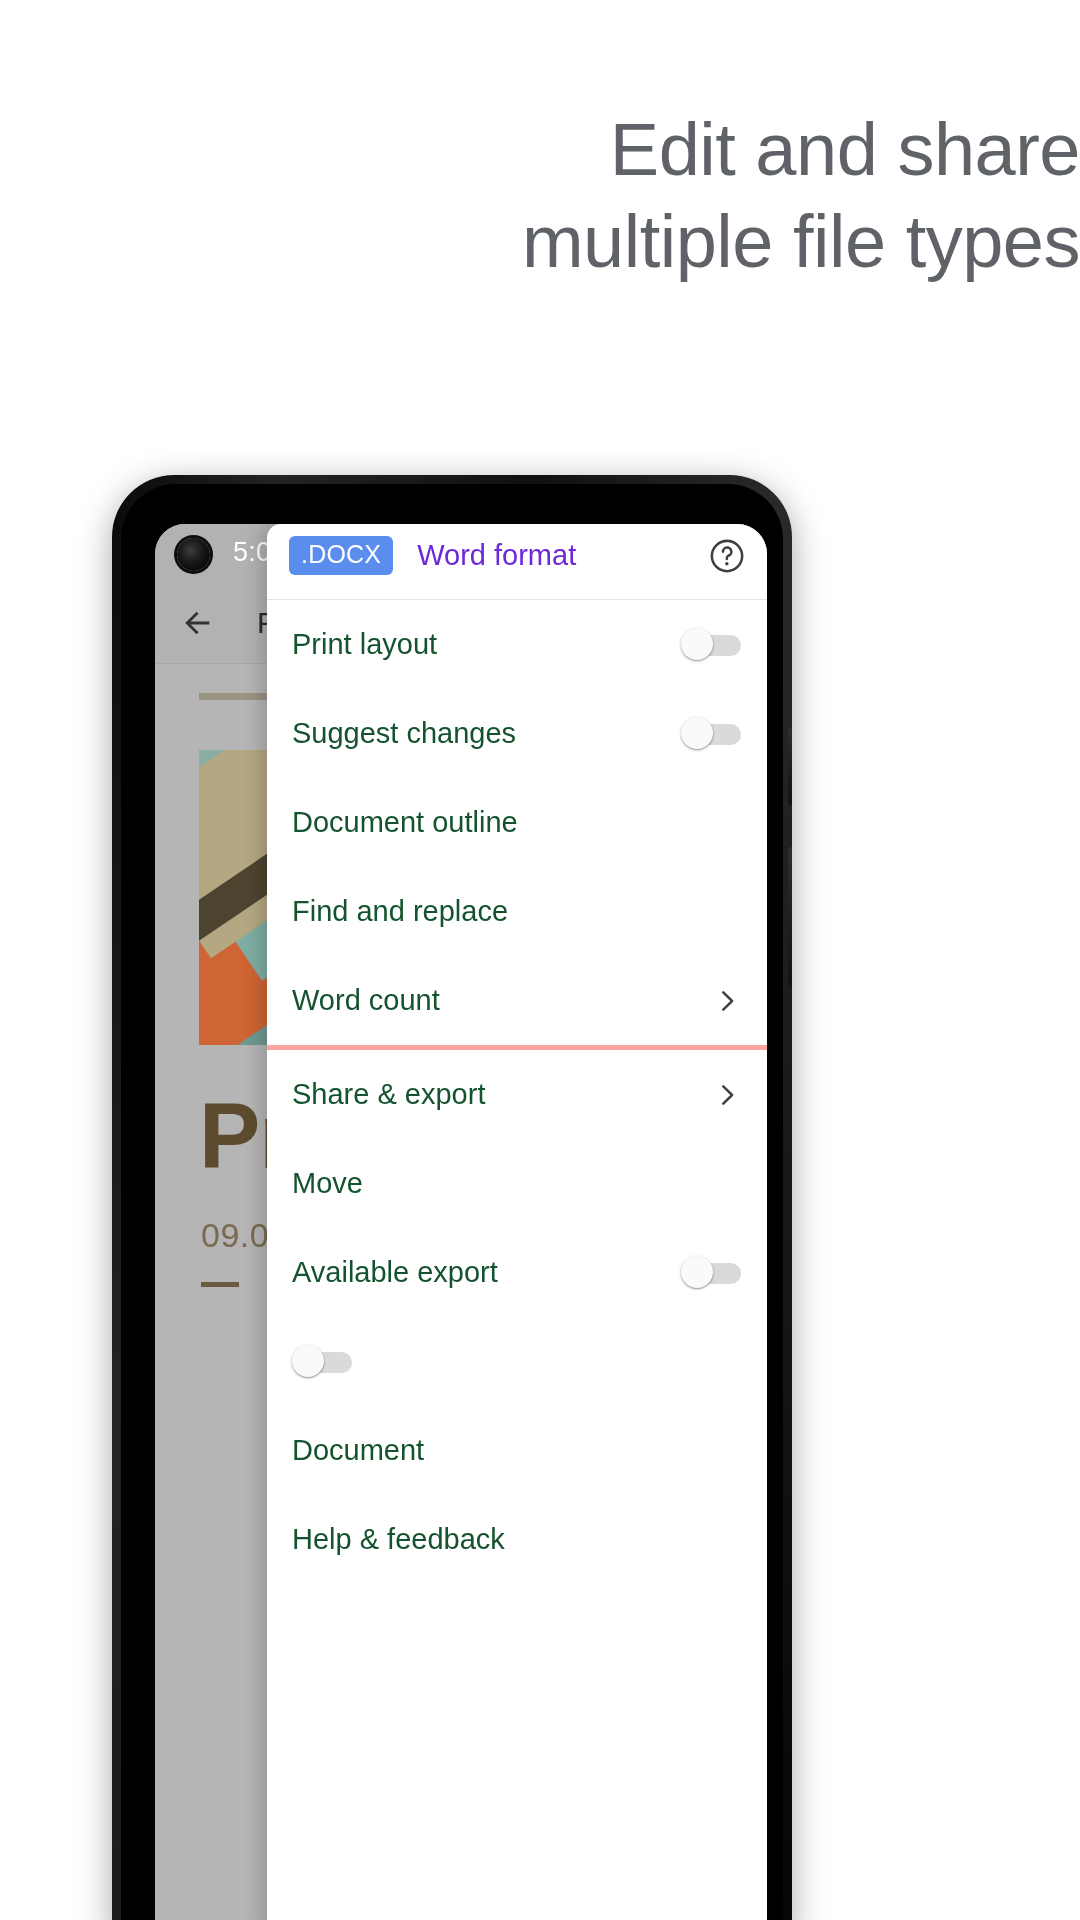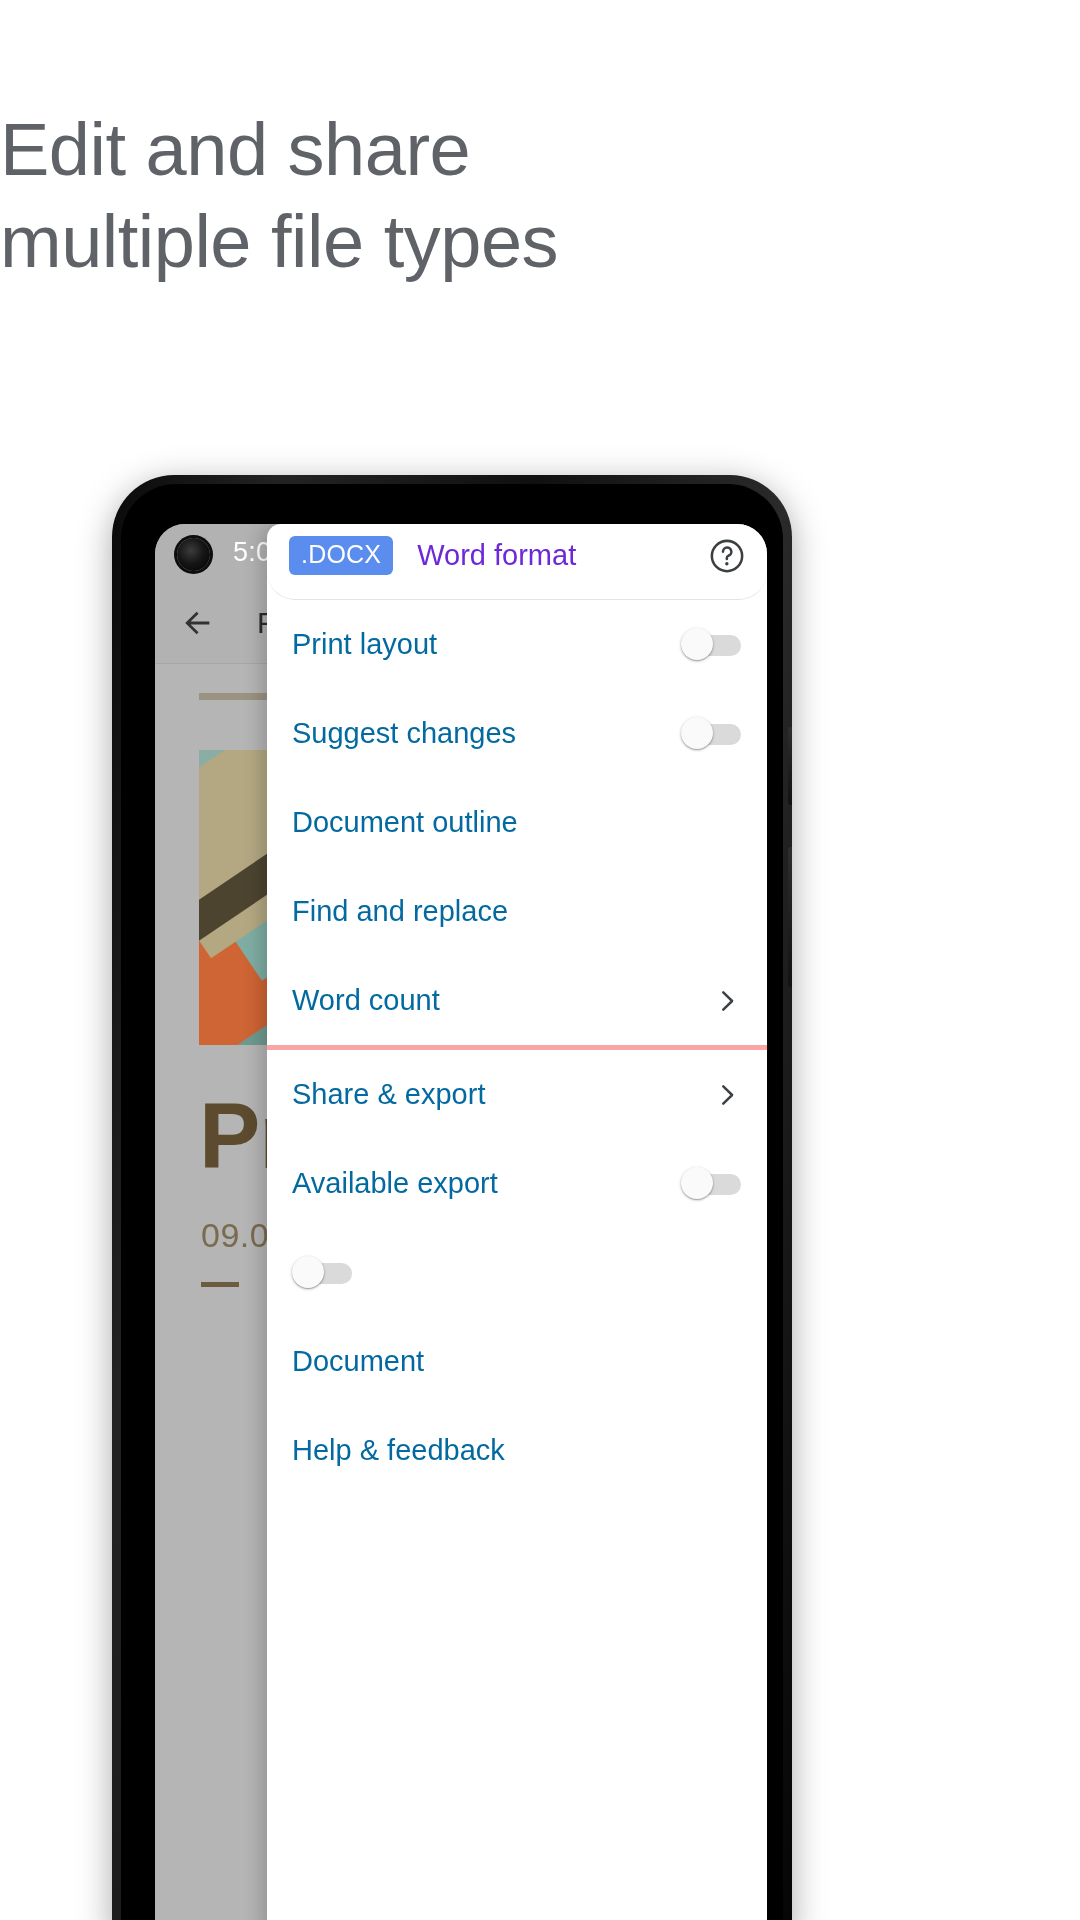--- a/index.html
+++ b/index.html
@@ -7,21 +7,21 @@
     width:1080px; height:1920px;
     background:#ffffff;
     font-family:"Liberation Sans", sans-serif;
     overflow:hidden;
   }
   #stage { position:relative; width:1080px; height:1920px; background:#fff; }
 
   
   .headline {
     position:absolute; left:0; top:104px; width:1080px;
-    text-align:left;
+    text-align:right;
     font-size:74px;
     line-height:92px;
     font-weight:400;
     letter-spacing:-0.5px;
     color:#5f6368;
   }
   .headline .ln { display:block; }
 
   
   #phone {
@@ -135,42 +135,41 @@
     background:#ffffff;
     border-radius:14px 0 0 0;
     box-shadow:-6px 0 18px rgba(0,0,0,.18);
     overflow:hidden;
   }
   #menu-header {
     height:76px;
     display:flex; align-items:center;
     padding:0 22px 12px 22px;
     border-bottom:1px solid #e3e3e3;
-    border-radius:28px;
   }
   #docx-badge {
     background:#5b8def; color:#ffffff;
     font-size:25px; font-weight:500;
     padding:4px 12px 6px 12px; border-radius:6px;
     letter-spacing:.2px;
   }
   #format-label {
     margin-left:24px; font-size:29px; color:#6d28d9; flex:1;
   }
   #help-icon { width:36px; height:36px; flex:0 0 36px; }
 
   .menu-group { padding:0; }
   .menu-group.sep { border-top:5px solid #fca5a5; }
   .menu-item {
     height:89px;
     display:flex; align-items:center;
     padding:0 22px 0 25px;
   }
   .menu-item .label {
-    flex:1; font-size:29px; color:#0369a1; white-space:nowrap;
+    flex:1; font-size:29px; color:#14532d; white-space:nowrap;
   }
   .chev { width:28px; height:28px; margin-right:4px; }
 
   
   .toggle {
     position:relative; width:62px; height:24px; flex:0 0 62px; margin-right:2px;
   }
   .toggle .track {
     position:absolute; left:6px; top:2px; width:54px; height:21px;
     border-radius:11px; background:#dadada;
@@ -279,20 +278,23 @@
           </div>
 
           <div class="menu-group sep">
             <div class="menu-item">
               <span class="label">Share &amp; export</span>
               <svg class="chev" viewBox="0 0 24 24">
                 <path d="M8.8 4.6 L16.4 12 L8.8 19.4" fill="none" stroke="#3c4043" stroke-width="2.1" stroke-linecap="round" stroke-linejoin="round"></path>
               </svg>
             </div>
             <div class="menu-item">
+              <span class="label">Move</span>
+            </div>
+            <div class="menu-item">
               <span class="label">Available export</span>
               <span class="toggle">
                 <span class="track"></span>
                   <span class="knob"></span>
               </span>
             </div>
             <div class="menu-item">
               <span class="toggle">
                 <span class="track"></span>
                   <span class="knob"></span>

